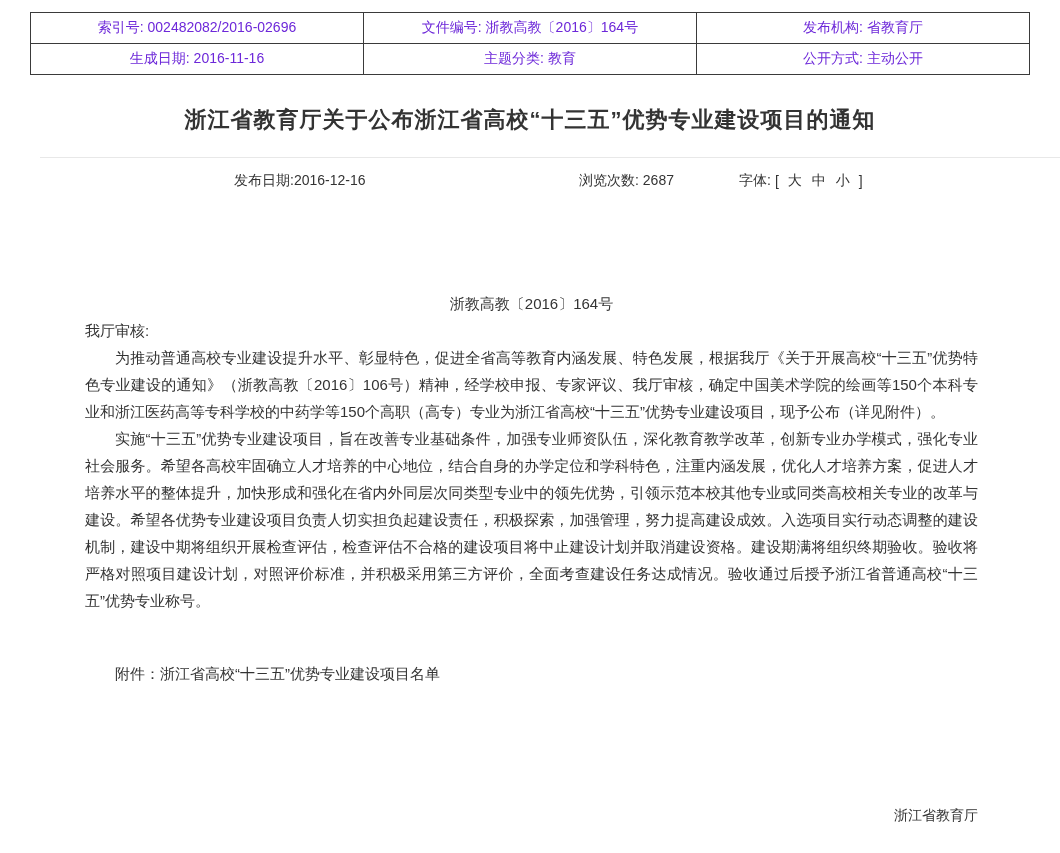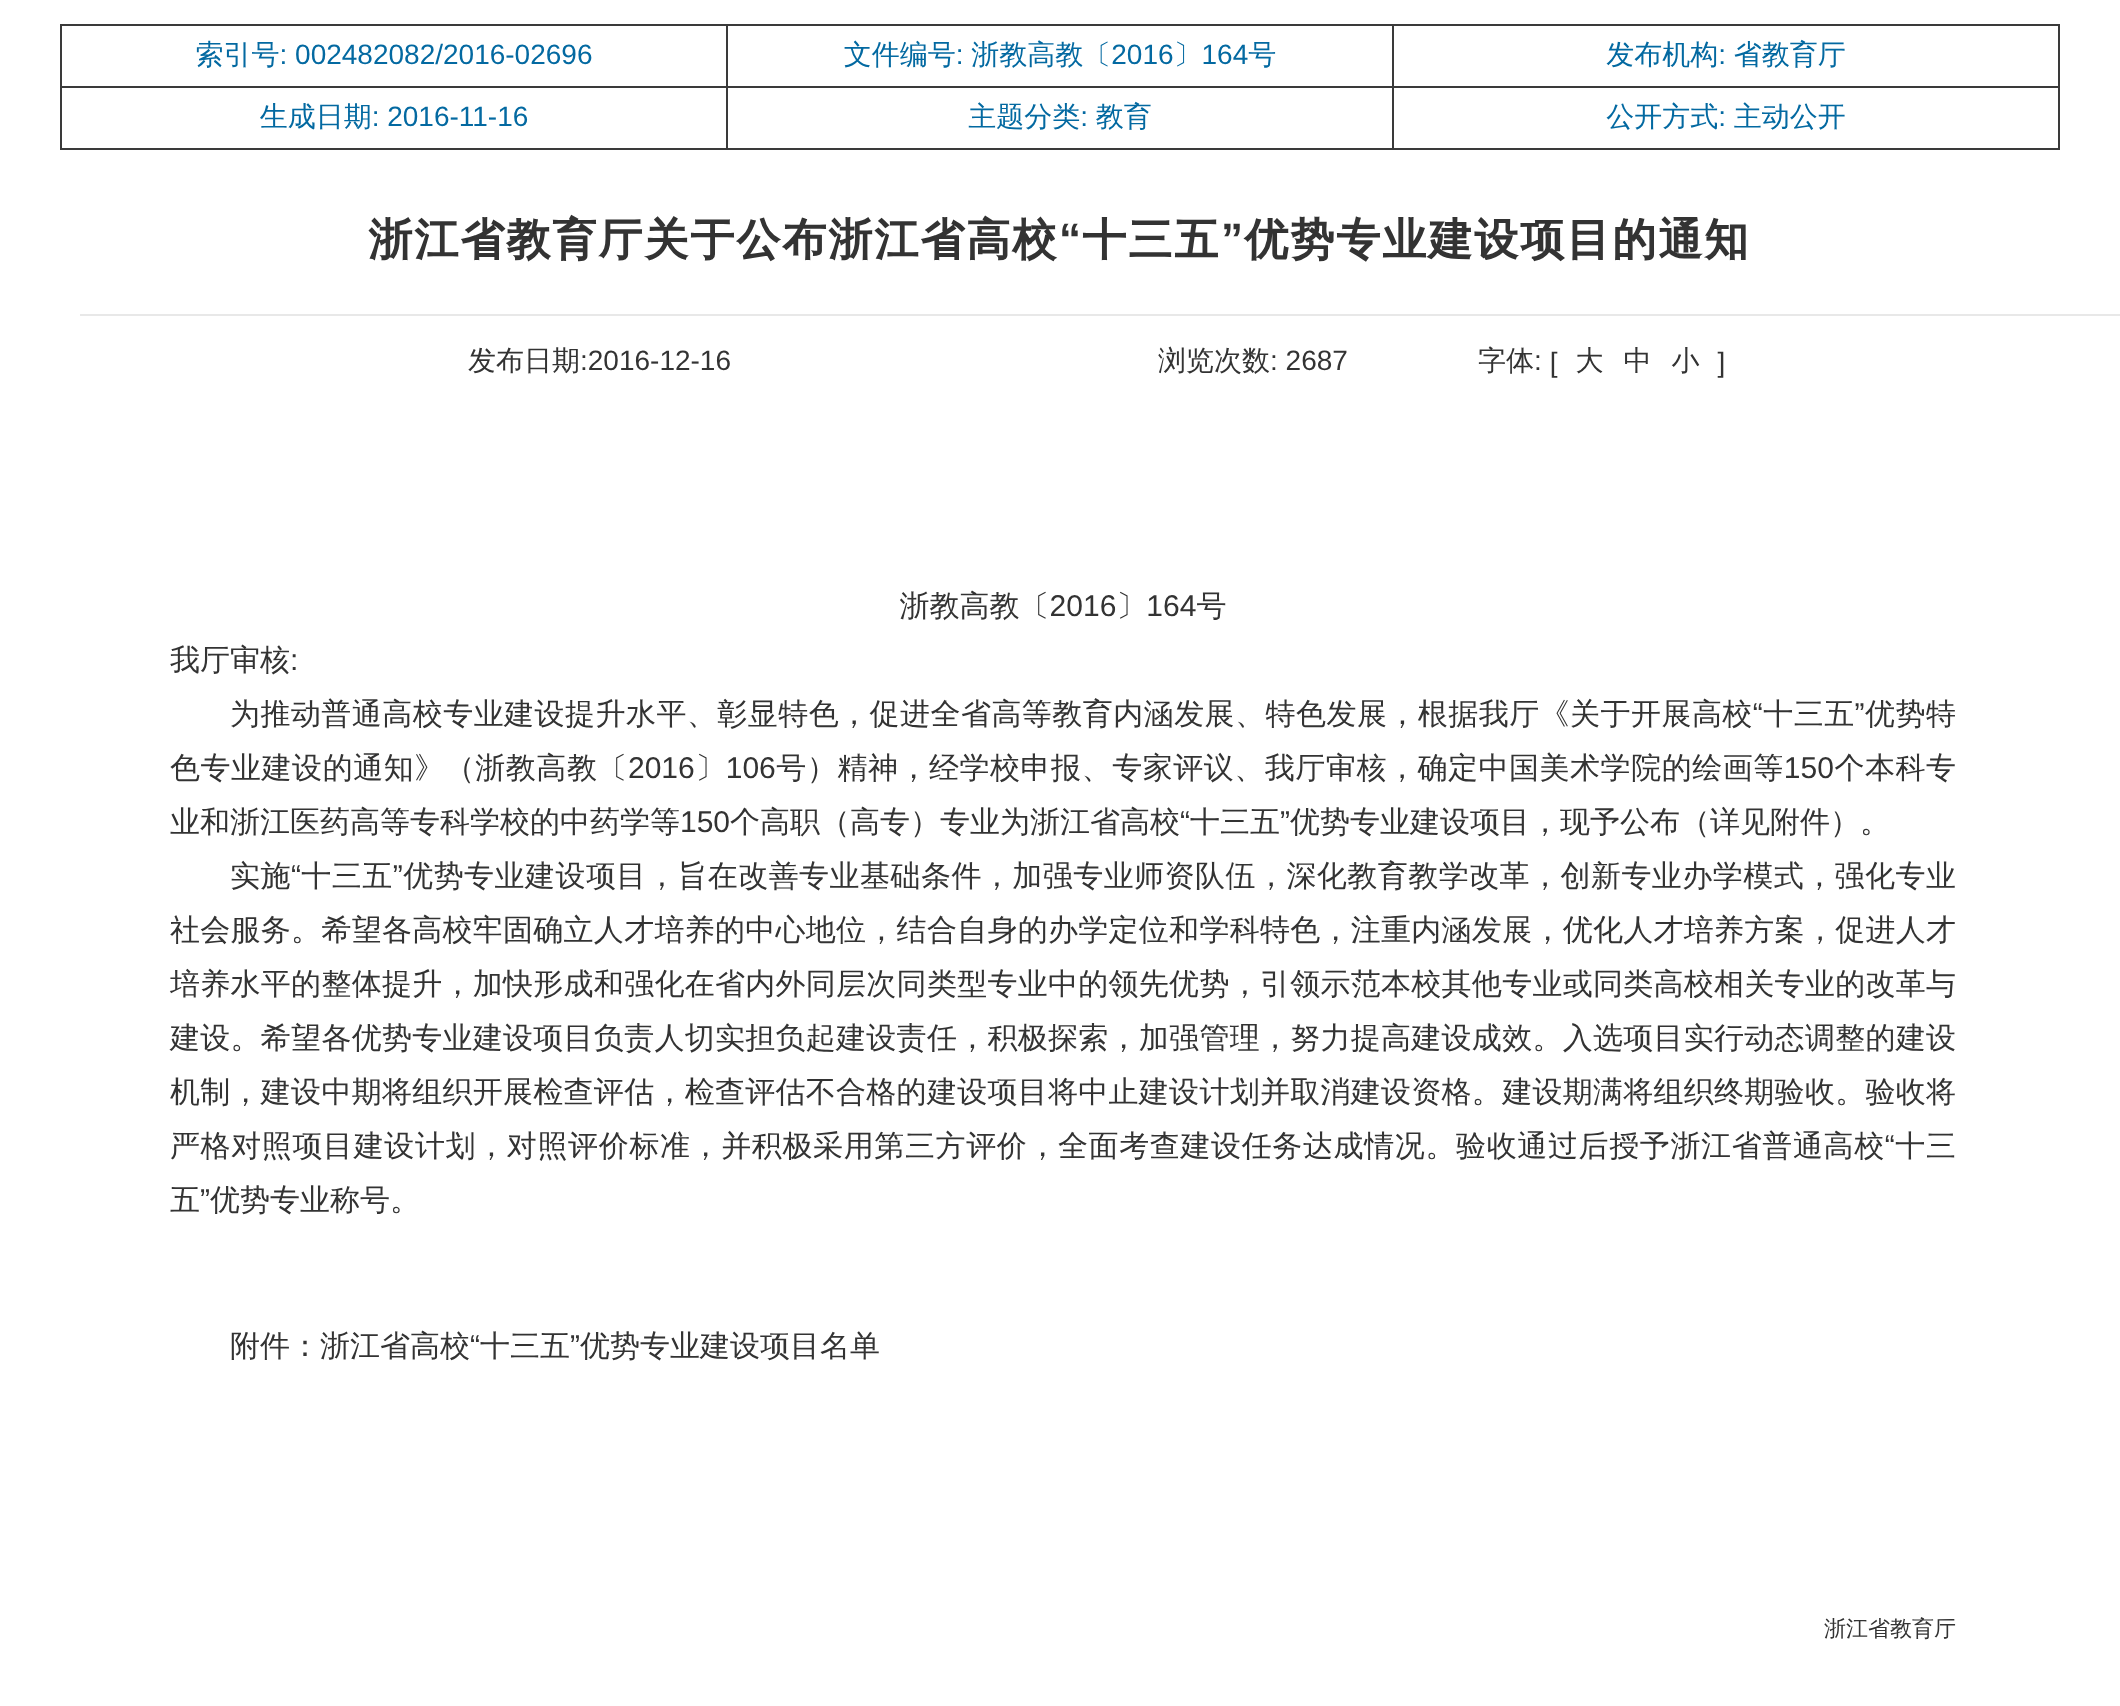--- a/index.html
+++ b/index.html
@@ -19,21 +19,21 @@
     margin: 12px auto 0 auto;
     border-collapse: collapse;
     table-layout: fixed;
   }
   .info-table td {
     border: 1px solid #3a3a3a;
     height: 31px;
     text-align: center;
     vertical-align: middle;
     font-size: 14px;
-    color: #0369a1;
+    color: #6d28d9;
     white-space: nowrap;
     overflow: hidden;
   }
 
   
   .title {
     margin-top: 30px;
     text-align: center;
     font-size: 22px;
     font-weight: bold;
@@ -86,21 +86,21 @@
   .attachment {
     text-indent: 2em;
     margin-top: 46px;
   }
 
   
   .signature {
     margin-top: 112px;
     text-align: right;
     padding-right: 0;
-    font-size: 11px;
+    font-size: 14px;
     line-height: 33px;
   }
 </style>
 </head>
 <body>
 
 <div class="page">
 
   <table class="info-table">
     <tbody>

